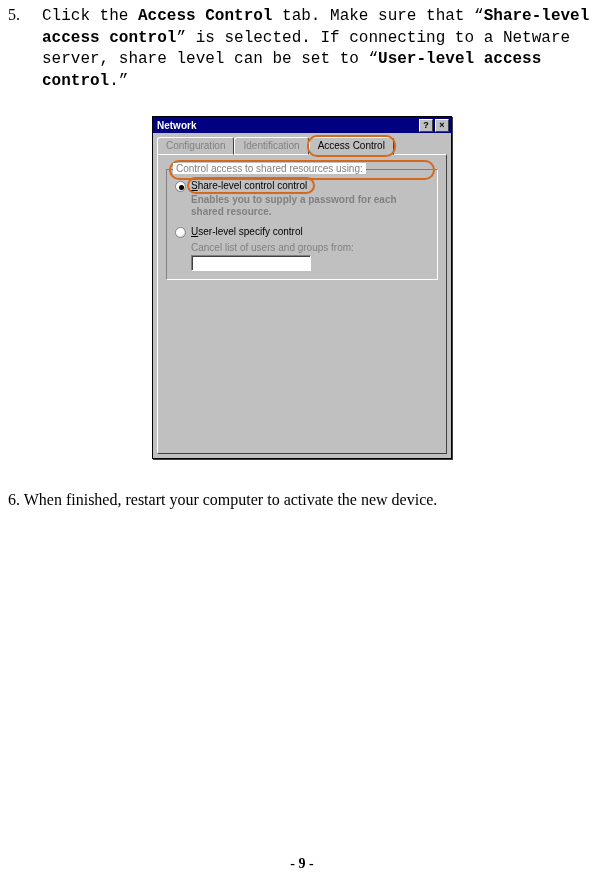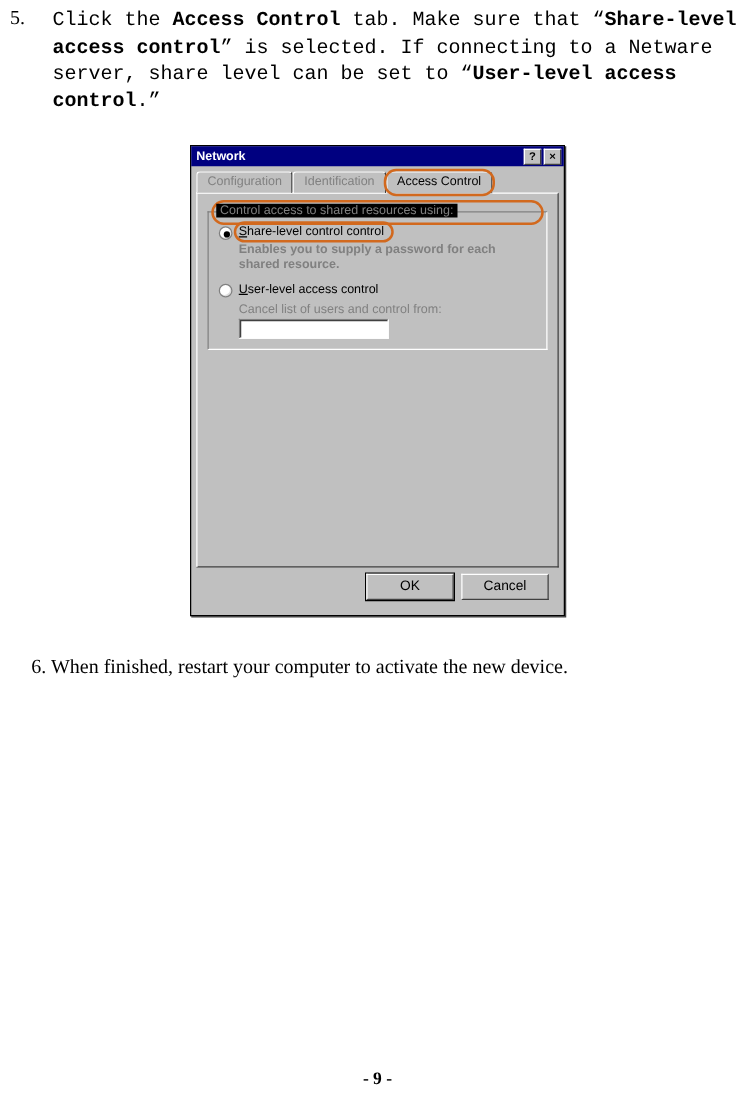--- a/index.html
+++ b/index.html
@@ -88,21 +88,21 @@
   }
   .group {
     position: relative;
     border-left: 1px solid #808080; border-top: 1px solid #808080;
     border-right: 1px solid #fff; border-bottom: 1px solid #fff;
     padding: 10px 8px 8px 8px;
     margin-top: 6px;
   }
   .group-legend {
     position: absolute; top: -7px; left: 6px;
-    background: #000000;
+    background: #ffffff;
     padding: 0 3px;
     color: #808080;
     font-size: 10px;
   }
   .orange-oval {
     position: absolute; left: 2px; right: 2px; top: -10px; height: 20px;
     border: 2px solid #d2691e;
     border-radius: 10px;
     pointer-events: none;
   }
@@ -140,21 +140,21 @@
   .btn {
     width: 70px; height: 21px;
     background: #c0c0c0;
     border-top: 1px solid #fff; border-left: 1px solid #fff;
     border-right: 1px solid #404040; border-bottom: 1px solid #404040;
     font-size: 11px; text-align: center; line-height: 19px;
   }
   .btn.default { box-shadow: 0 0 0 1px #000; }
   .dlg-footer { height: 34px; position: relative; }
 
-  .step6 { margin-top: 30px; line-height: 1.35; margin-left: 17px; }
+  .step6 { margin-top: 30px; line-height: 1.35; }
   .pagenum {
     position: absolute; bottom: 8px; left: 0; right: 0;
     text-align: center; font-size: 14px;
   }
   .pagenum .b { font-weight: bold; }
 </style>
 </head>
 <body>
 
 <div class="page">
@@ -185,31 +185,25 @@
             <div class="group-legend">Control access to shared resources using:</div>
 
             <div class="radio-row">
               <div class="radio-dot checked"></div>
               <div class="radio-label sel"><span class="ul">S</span><span>hare-level control control</span></div>
             </div>
             <div class="desc">Enables you to supply a password for each shared resource.</div>
 
             <div class="radio-row">
               <div class="radio-dot"></div>
-              <div class="radio-label"><span class="ul">U</span><span>ser-level access control</span></div>
+              <div class="radio-label"><span class="ul">U</span><span>ser-level specify control</span></div>
             </div>
 
-            <div class="obtain-label"><span>Cancel </span><span class="ul">l</span><span>ist of users and control from:</span></div>
+            <div class="obtain-label"><span>Cancel </span><span class="ul">l</span><span>ist of users and groups from:</span></div>
             <div class="obtain-input"></div>
-          </div>
-        </div>
-        <div class="dlg-footer">
-          <div class="btnrow">
-            <div class="btn default">OK</div>
-            <div class="btn">Cancel</div>
           </div>
         </div>
       </div>
     </div>
   </div>
 
   <div class="step6">6. When finished, restart your computer to activate the new device.</div>
 
 </div>
 

